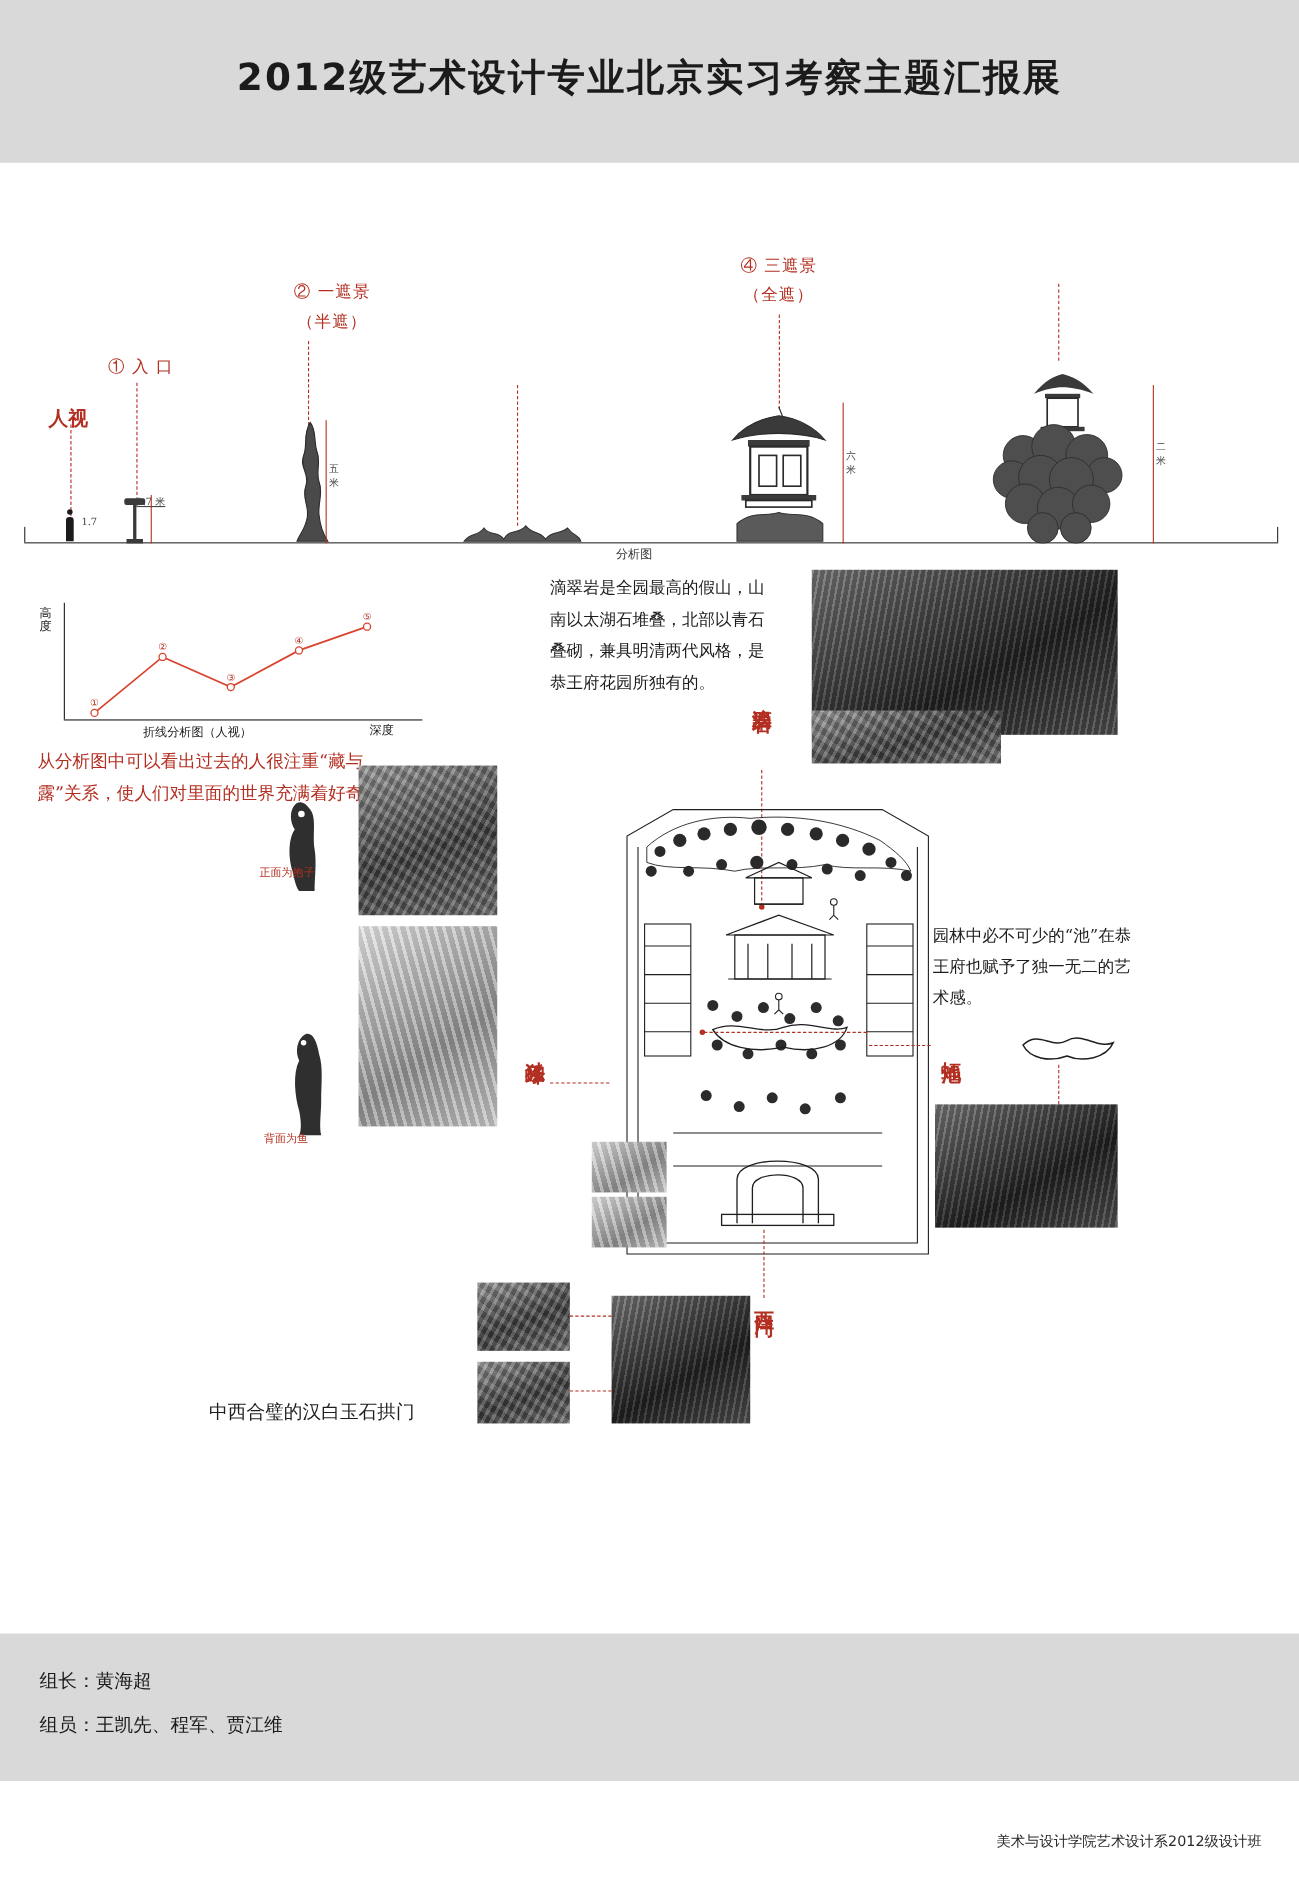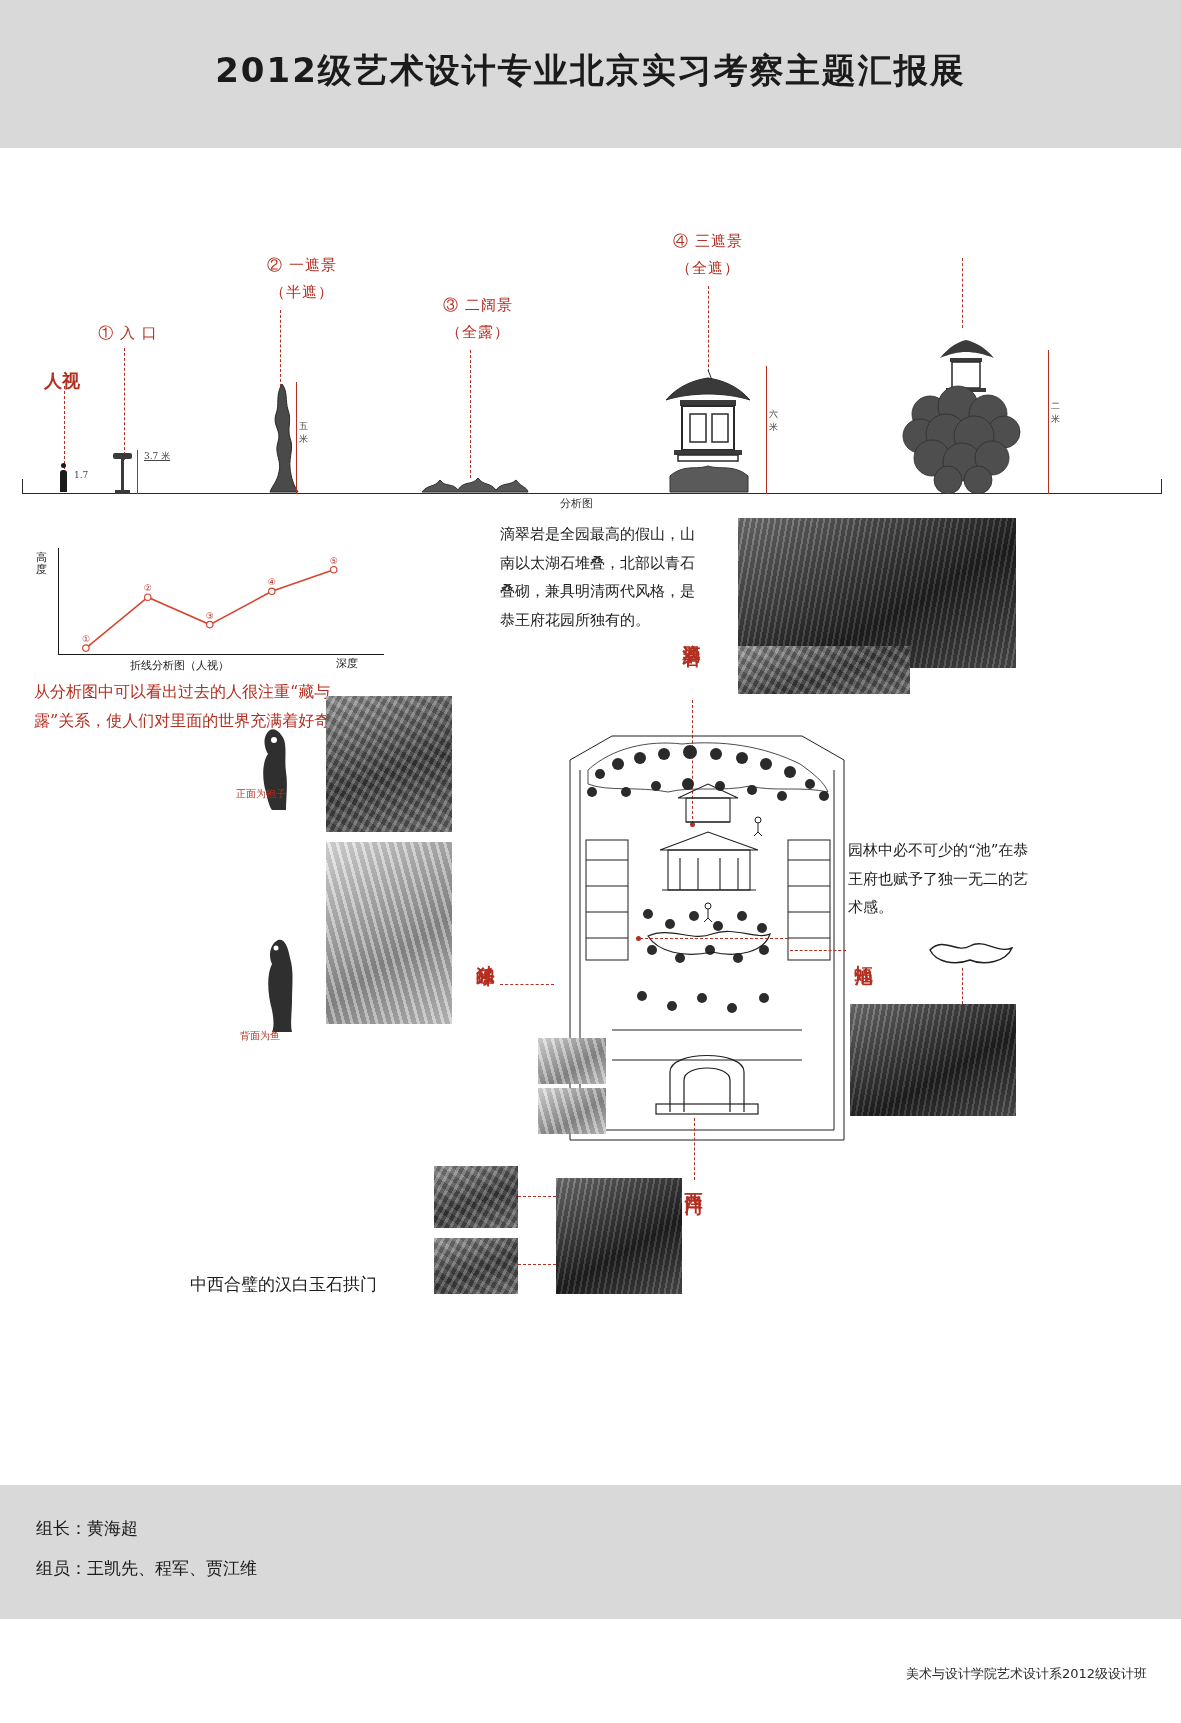--- a/index.html
+++ b/index.html
@@ -204,40 +204,36 @@
     <div class="axis-caption" style="left:560px;top:326px;">分析图</div>
 
     <div class="redlabel" style="left:44px;top:196px;font-size:18px;font-weight:bold;">人视</div>
     <div class="dashed-v" style="left:64px;top:216px;height:88px;"></div>
     <div class="person" style="left:60px;top:300px;"></div>
     <div class="tiny" style="left:74px;top:300px;">1.7</div>
 
     <div class="callout" style="left:58px;top:150px;width:140px;">① 入 口</div>
     <div class="dashed-v" style="left:124px;top:178px;height:112px;"></div>
     <div class="lamp" style="left:121px;top:288px;"></div>
-    <div class="tiny" style="left:144px;top:280px;text-decoration:underline;">3.7 米</div>
+    <div class="tiny" style="left:124px;top:280px;text-decoration:underline;">3.7 米</div>
     <div class="dimline" style="left:137px;top:280px;height:44px;"></div>
 
     <div class="callout" style="left:212px;top:82px;width:180px;">
       <span>② 一遮景</span><br>
       <span>（半遮）</span>
     </div>
     <div class="dashed-v" style="left:280px;top:140px;height:126px;"></div>
     <div class="stone-fig" style="left:262px;top:212px;">
       <svg width="44" height="112" viewBox="0 0 44 112">
         <path d="M20 2 C13 14 18 22 14 32 C10 44 20 48 16 60 C12 72 20 78 17 90 C15 100 10 104 8 110 L36 110 C32 104 29 96 28 86 C27 74 32 66 28 56 C25 46 30 38 26 28 C23 18 26 10 20 2 Z" fill="#4a4a4a" stroke="#2a2a2a" stroke-width="1"></path>
       </svg>
     </div>
     <div class="dimline" style="left:296px;top:212px;height:112px;"></div>
     <div class="tiny" style="left:299px;top:250px;">五<br>米</div>
 
-    <div class="callout" style="left:388px;top:122px;width:180px;">
-      <span>③ 二阔景</span><br>
-      <span>（全露）</span>
-    </div>
     <div class="dashed-v" style="left:470px;top:180px;height:128px;"></div>
     <div class="stone-fig" style="left:420px;top:296px;">
       <svg width="110" height="28" viewBox="0 0 110 28">
         <path d="M2 26 C8 18 14 22 20 14 C26 22 32 16 38 24 C44 14 52 20 58 12 C64 20 70 16 76 24 C82 16 90 20 96 14 C102 22 106 20 108 26 Z" fill="#555" stroke="#333" stroke-width="1"></path>
       </svg>
     </div>
 
     <div class="callout" style="left:618px;top:58px;width:180px;">
       <span>④ 三遮景</span><br>
       <span>（全遮）</span>

